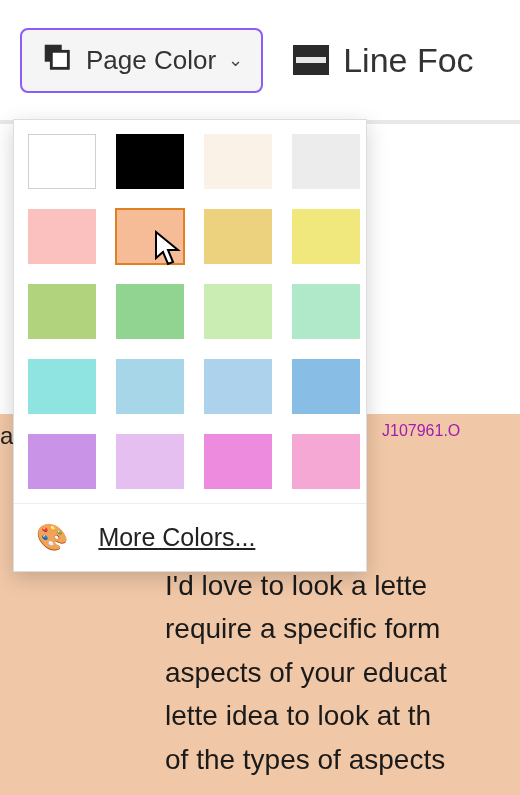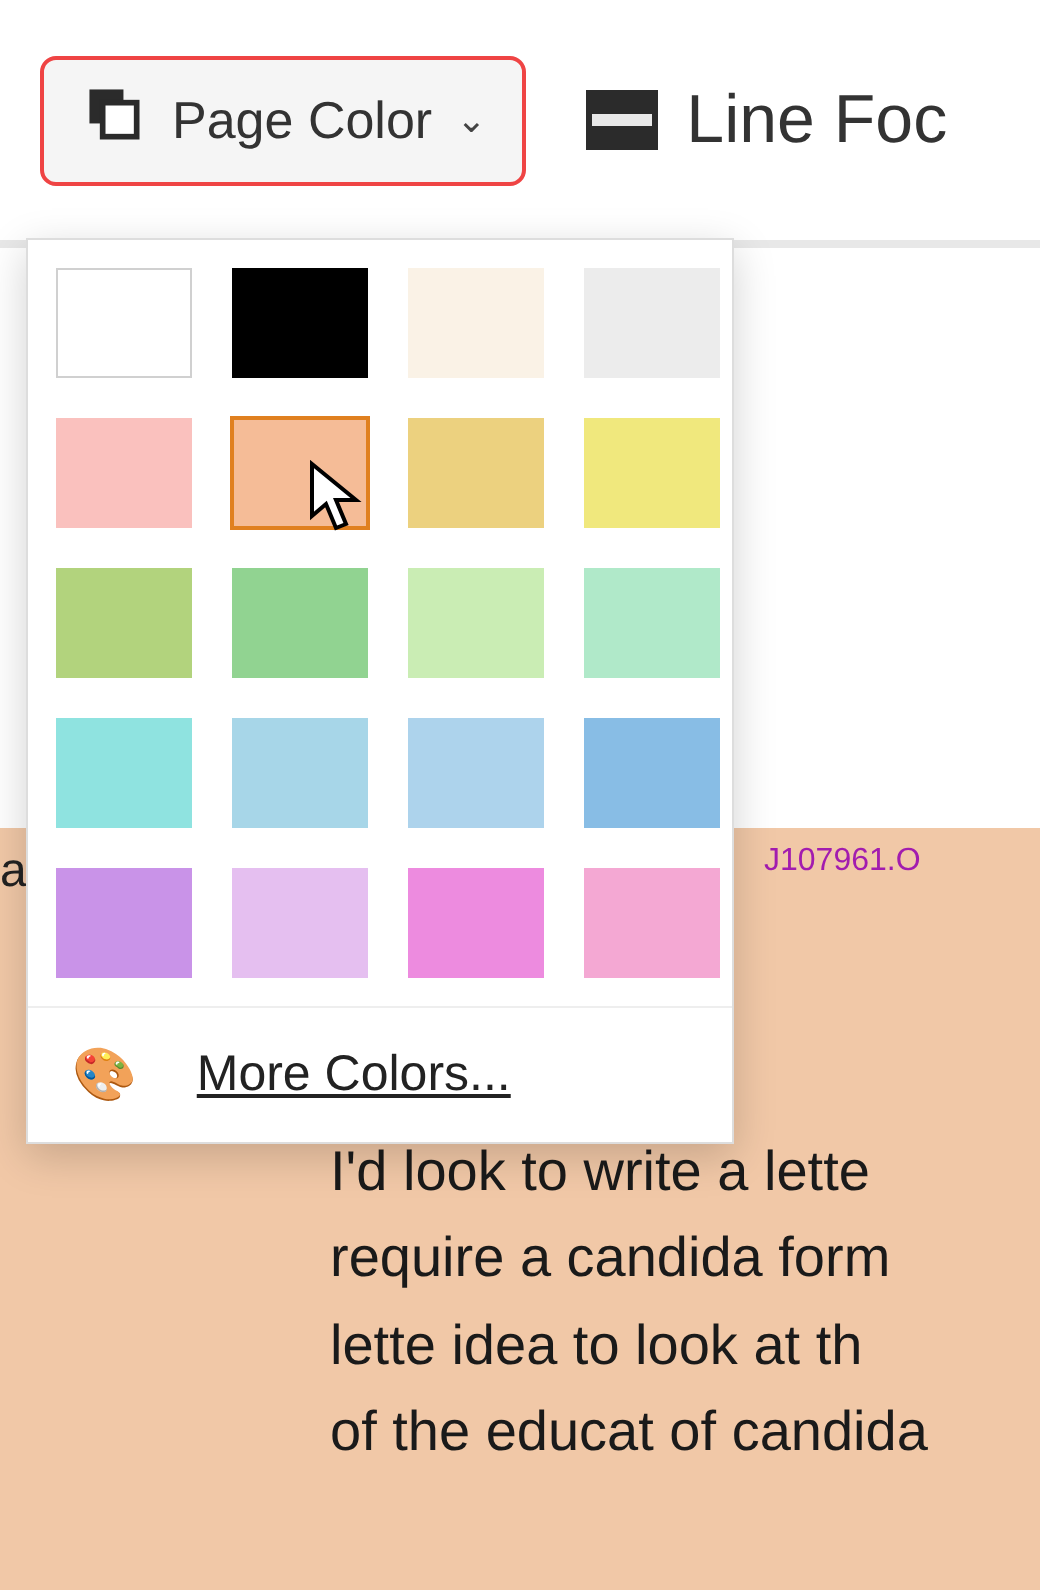--- a/index.html
+++ b/index.html
@@ -16,21 +16,21 @@
       display: flex;
       align-items: center;
       padding: 20px 20px;
       gap: 30px;
       background: #fff;
     }
     .page-color-btn {
       display: flex;
       align-items: center;
       gap: 12px;
-      border: 2px solid #ef4444;
+      border: 2px solid #8b5cf6;
       border-radius: 8px;
       padding: 10px 18px;
       background: #f5f5f5;
       font-size: 26px;
       color: #333;
       cursor: pointer;
     }
     .line-focus-btn {
       display: flex;
       align-items: center;
@@ -178,24 +178,25 @@
 </div>
 
 <div class="divider"></div>
 
 <div class="doc-area">
   <div class="doc-band-white"></div>
   <div class="doc-code-left">a</div>
   <div class="doc-code">J107961.O</div>
   <div class="doc-band-peach">
     <div class="body-text">
-      <div>I'd look to write a lette</div>
-      <div>require a candida form</div>
+      <div>I'd love to look a lette</div>
+      <div>require a specific form</div>
+      <div>aspects of your educat</div>
       <div>lette idea to look at th</div>
-      <div>of the educat of candida</div>
+      <div>of the types of aspects</div>
     </div>
   </div>
 </div>
 
 <div class="dropdown">
   <div class="swatch-grid" id="swatch-grid">
       <div class="swatch white-sw" style="background: rgb(255, 255, 255);"></div>
       <div class="swatch" style="background: rgb(0, 0, 0);"></div>
       <div class="swatch" style="background: rgb(250, 242, 230);"></div>
       <div class="swatch" style="background: rgb(236, 236, 236);"></div>

